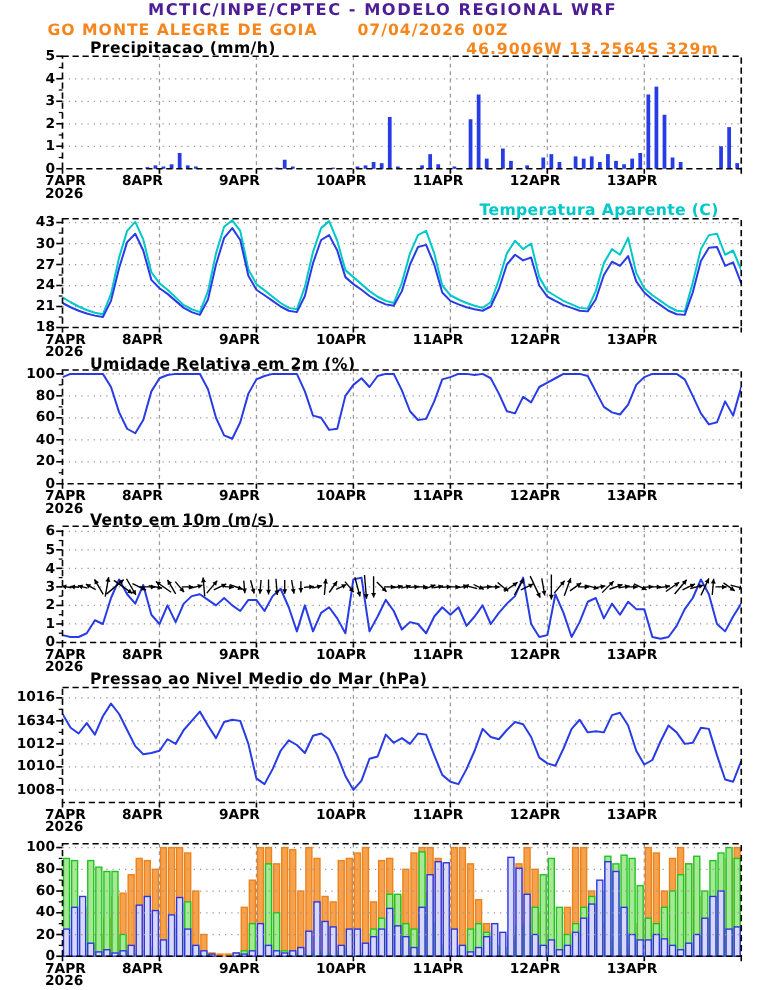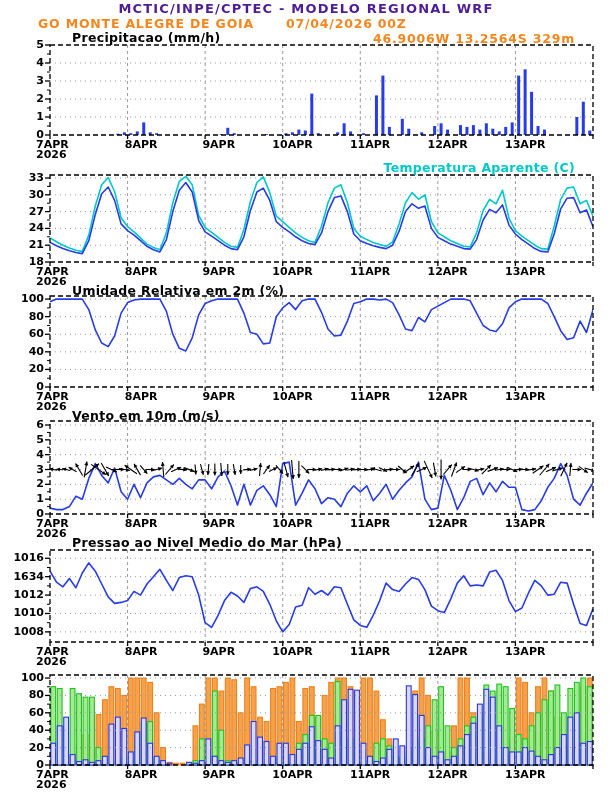--- a/index.html
+++ b/index.html
@@ -9,21 +9,21 @@
   #labels{position:absolute;left:0;top:0;width:612px;height:792px;pointer-events:none;}
   .h1{position:absolute;top:1px;left:0;width:612px;text-align:center;font-size:13px;font-weight:bold;
       letter-spacing:1.2px;color:#4c1d95;}
   .h2l{position:absolute;top:16px;left:38px;font-size:12.5px;font-weight:bold;letter-spacing:0.8px;color:#f5861d;}
   .h2r{position:absolute;top:16px;left:286px;font-size:12.5px;font-weight:bold;letter-spacing:0.8px;color:#f5861d;}
   .loc{position:absolute;top:31px;right:37px;font-size:12.5px;font-weight:bold;letter-spacing:0.8px;color:#f5861d;}
   .ptitle{position:absolute;left:72px;font-size:12.5px;font-weight:bold;letter-spacing:0.3px;color:#000;white-space:nowrap;}
   .ptitle-r{position:absolute;right:37px;font-size:12.5px;font-weight:bold;letter-spacing:0.3px;white-space:nowrap;}
   .yl{position:absolute;width:44px;text-align:right;font-size:11px;font-weight:bold;color:#000;}
   .xl{position:absolute;font-size:11px;font-weight:bold;color:#000;}
-  .xlc{position:absolute;width:60px;text-align:right;font-size:11px;font-weight:bold;color:#000;}
+  .xlc{position:absolute;width:60px;text-align:left;font-size:11px;font-weight:bold;color:#000;}
   .legend-row{position:absolute;left:72px;top:662px;display:flex;align-items:center;gap:7px;
       font-size:12.5px;font-weight:bold;white-space:nowrap;}
   .lg-item{display:flex;align-items:center;gap:2px;}
   .lg-sq{display:inline-block;width:7px;height:9px;border-width:2px;border-style:solid;background:#fff;}
 </style>
 </head>
 <body>
 
 <div id="page">
   <svg id="plot" width="612" height="792">
@@ -725,21 +725,21 @@
       <div class="xlc" style="left: 252.714px; top: 138px;">10APR</div>
       <div class="xlc" style="left: 330.286px; top: 138px;">11APR</div>
       <div class="xlc" style="left: 407.857px; top: 138px;">12APR</div>
       <div class="xlc" style="left: 485.429px; top: 138px;">13APR</div>
       <div class="xl" style="left: 36px; top: 148px;">2026</div>
       <div class="yl" style="left: 0px; top: 255px;">18</div>
       <div class="yl" style="left: 0px; top: 238.205px;">21</div>
       <div class="yl" style="left: 0px; top: 221.409px;">24</div>
       <div class="yl" style="left: 0px; top: 204.614px;">27</div>
       <div class="yl" style="left: 0px; top: 187.819px;">30</div>
-      <div class="yl" style="left: 0px; top: 171.023px;">33</div>
+      <div class="yl" style="left: 0px; top: 171.023px;">43</div>
       <div class="xl" style="left: 36px; top: 265px;">7APR</div>
       <div class="xlc" style="left: 97.5714px; top: 265px;">8APR</div>
       <div class="xlc" style="left: 175.143px; top: 265px;">9APR</div>
       <div class="xlc" style="left: 252.714px; top: 265px;">10APR</div>
       <div class="xlc" style="left: 330.286px; top: 265px;">11APR</div>
       <div class="xlc" style="left: 407.857px; top: 265px;">12APR</div>
       <div class="xlc" style="left: 485.429px; top: 265px;">13APR</div>
       <div class="xl" style="left: 36px; top: 275px;">2026</div>
       <div class="yl" style="left: 0px; top: 380px;">0</div>
       <div class="yl" style="left: 0px; top: 362.415px;">20</div>

